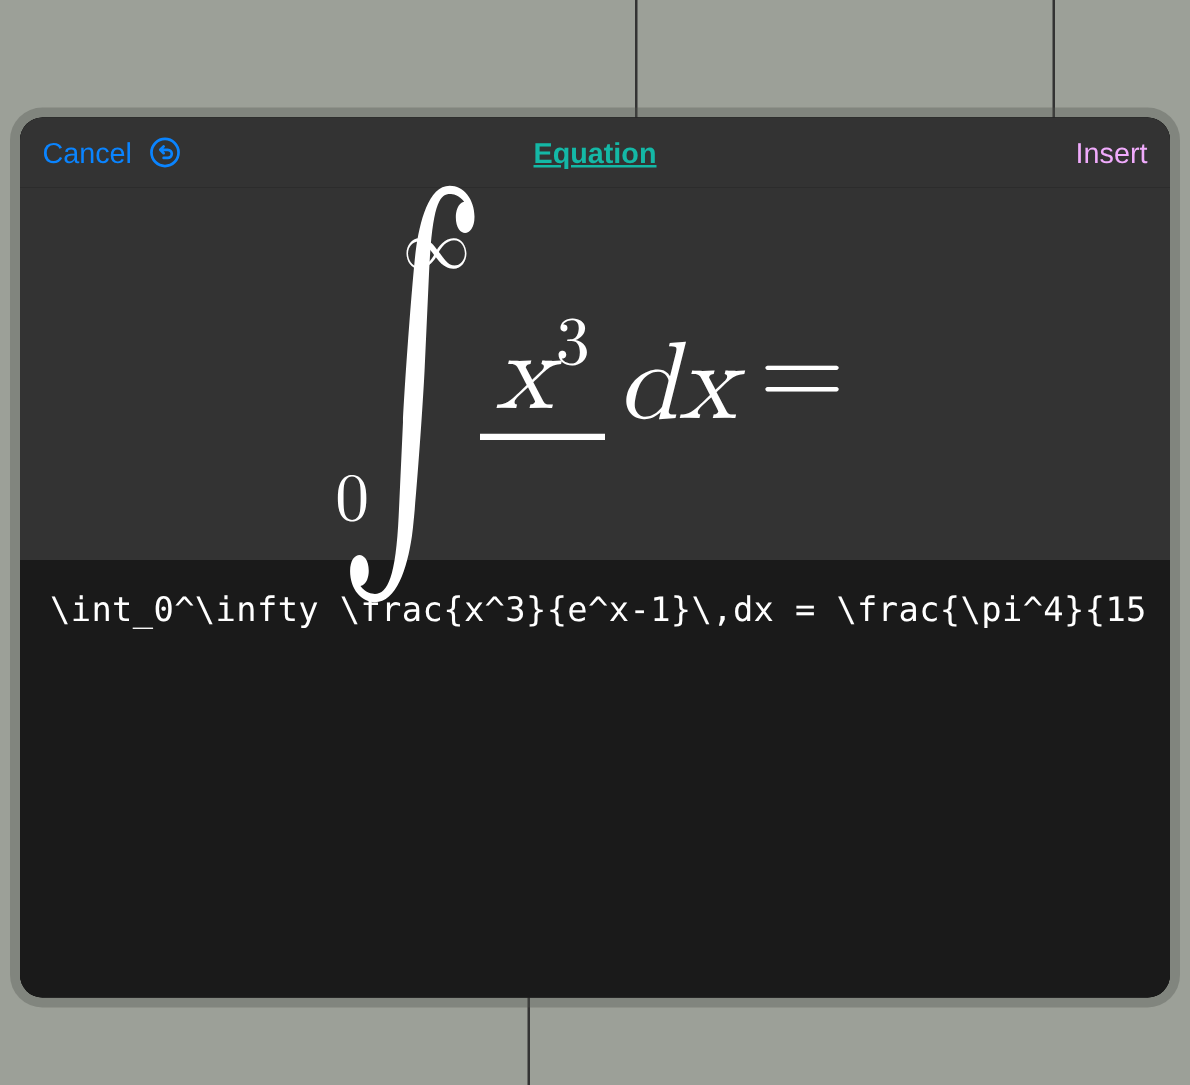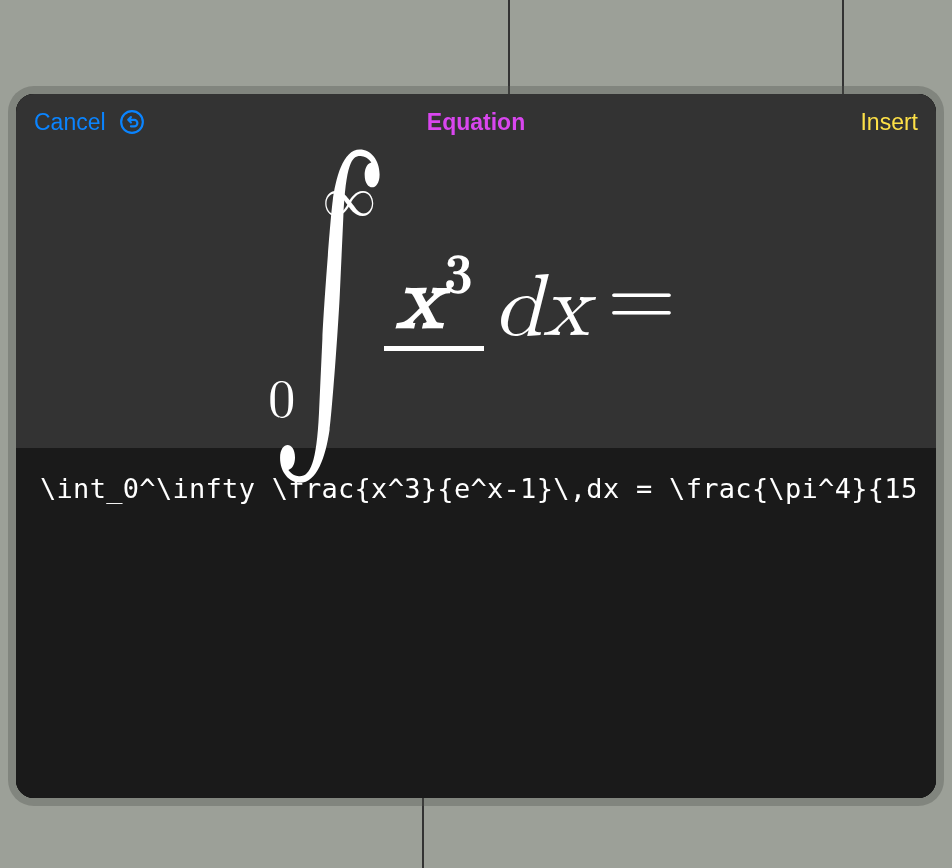--- a/index.html
+++ b/index.html
@@ -86,26 +86,27 @@
       justify-content: center;
     }
     .undo-icon svg {
       width: 26px;
       height: 26px;
     }
     .header-title {
       position: absolute;
       left: 50%;
       transform: translateX(-50%);
-      color: #d946ef;
+      color: #14b8a6;
       font-size: 23px;
       font-weight: 600;
+      text-decoration: underline;
     }
     .insert-btn {
-      color: #fde047;
+      color: #f0abfc;
       font-size: 23px;
       font-weight: 400;
       background: none;
       border: none;
       cursor: pointer;
       padding: 0;
       margin-left: auto;
     }
     .preview {
       background: #333333;
@@ -162,21 +163,20 @@
     .frac {
       display: inline-flex;
       flex-direction: column;
       align-items: center;
       vertical-align: middle;
       font-style: italic;
     }
     .frac .num, .frac .den {
       padding: 2px 12px;
       text-align: right;
-      font-weight: bold;
     }
     .frac .bar {
       width: 100%;
       height: 5px;
       background: #fff;
     }
     .sup {
       font-size: 0.62em;
       vertical-align: 0.65em;
       margin-left: 2px;

